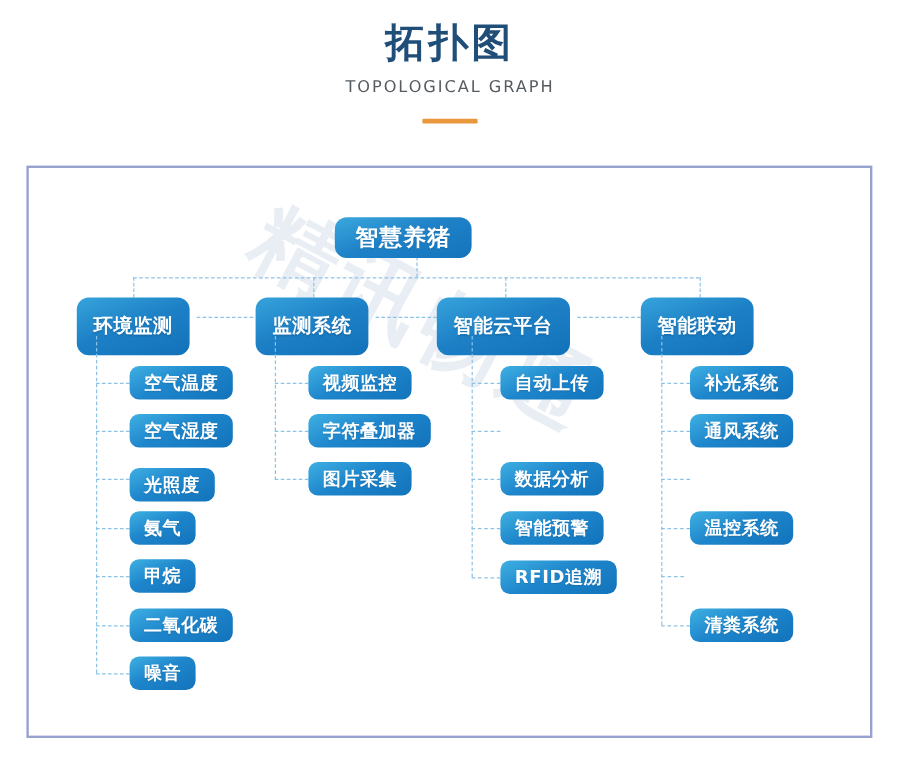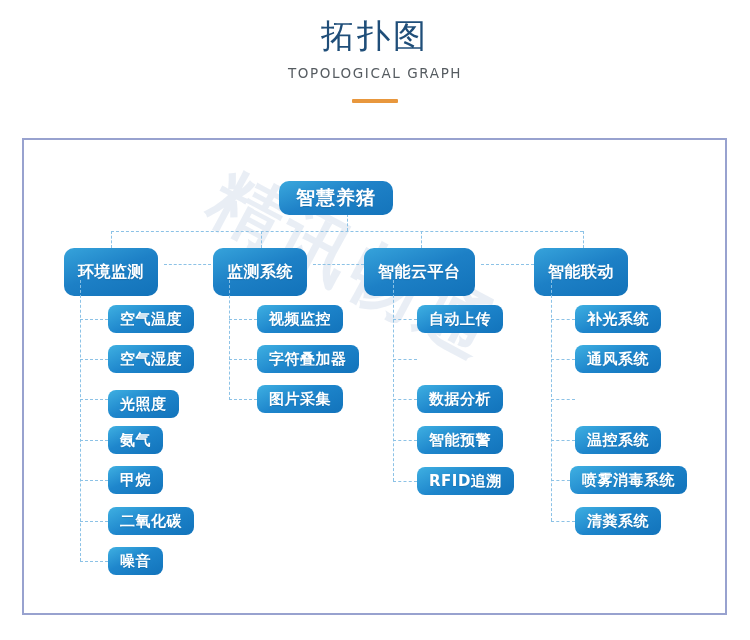--- a/index.html
+++ b/index.html
@@ -19,21 +19,21 @@
   
   .header {
     position: absolute;
     top: 0; left: 0;
     width: 750px;
     text-align: center;
   }
   .title-cn {
     margin-top: 14px;
     font-size: 33px;
-    font-weight: normal;
+    font-weight: bold;
     color: #1f4e79;
     letter-spacing: 3px;
     line-height: 44px;
   }
   .title-en {
     margin-top: 6px;
     font-size: 13.5px;
     color: #555b60;
     letter-spacing: 1.6px;
     line-height: 18px;
@@ -206,16 +206,15 @@
   <div class="vline" style="left:551px; top:280px; height:241px;"></div>
   <div class="hline" style="left:551px; top:319px; width:24px;"></div>
   <div class="hline" style="left:551px; top:359px; width:24px;"></div>
   <div class="hline" style="left:551px; top:399px; width:24px;"></div>
   <div class="hline" style="left:551px; top:440px; width:24px;"></div>
   <div class="hline" style="left:551px; top:480px; width:19px;"></div>
   <div class="hline" style="left:551px; top:521px; width:24px;"></div>
   <div class="node leaf" style="left:575px; top:305px;">补光系统</div>
   <div class="node leaf" style="left:575px; top:345px;">通风系统</div>
   <div class="node leaf" style="left:575px; top:426px;text-align:center;">温控系统</div>
-  <div class="node leaf" style="left:570px; top:466px;">喷雾消毒系统</div>
   <div class="node leaf" style="left:575px; top:507px;">清粪系统</div>
 
 </div>
 
 </body></html>

